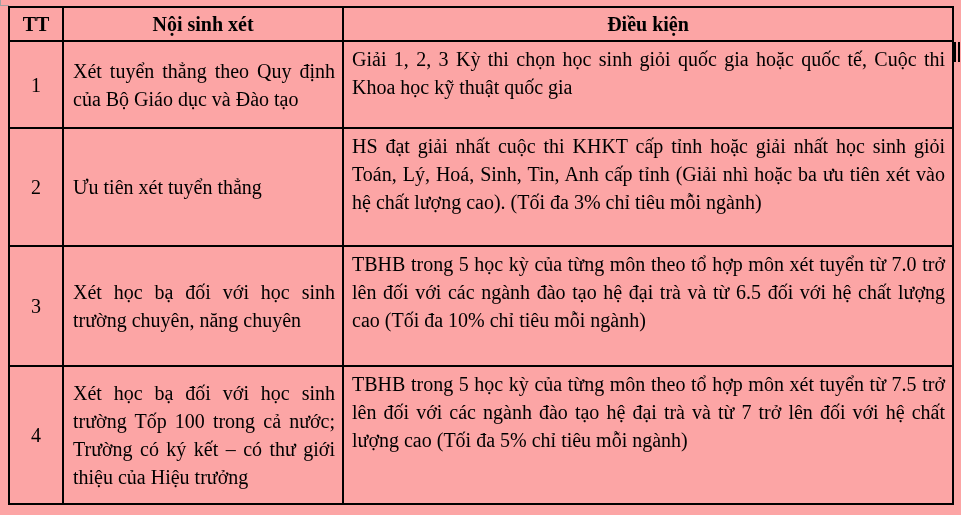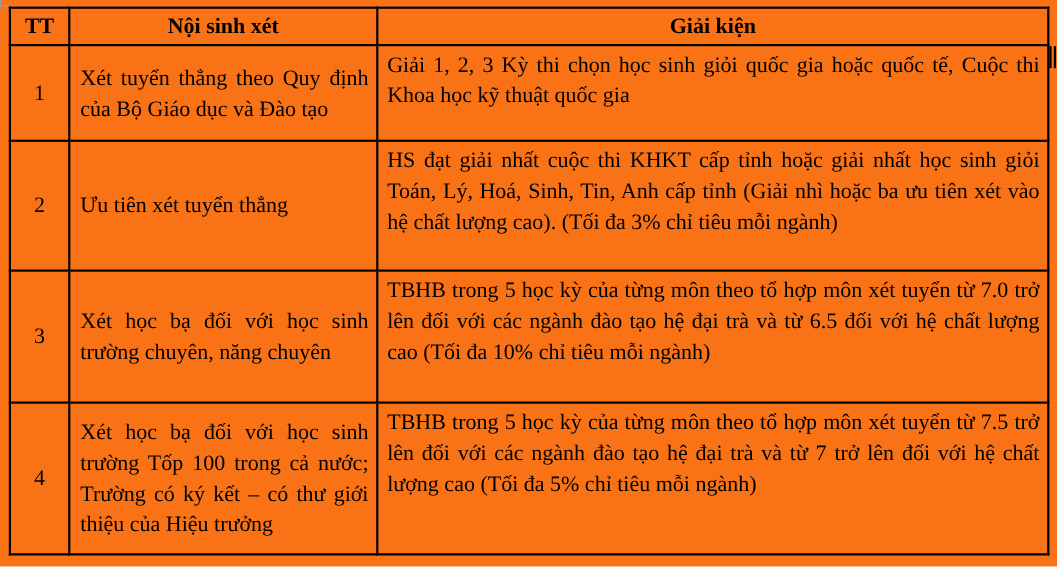--- a/index.html
+++ b/index.html
@@ -9,21 +9,21 @@
     width: 961px;
     height: 515px;
     overflow: hidden;
     font-family: "Liberation Serif", serif;
     color: #000000;
   }
   .page {
     position: relative;
     width: 961px;
     height: 515px;
-    background: #f97316;
+    background: #fca5a5;
   }
   table.doc-table {
     position: absolute;
     left: 8px;
     top: 6px;
     width: 944px;
     border-collapse: collapse;
     table-layout: fixed;
   }
   table.doc-table col.c-tt   { width: 54px;  }
@@ -103,21 +103,21 @@
   <table class="doc-table">
     <colgroup>
       <col class="c-tt">
       <col class="c-nd">
       <col class="c-dk">
     </colgroup>
     <thead>
       <tr class="header-row">
         <th class="h-cell">TT</th>
         <th class="h-cell">Nội sinh xét</th>
-        <th class="h-cell">Giải kiện</th>
+        <th class="h-cell">Điều kiện</th>
       </tr>
     </thead>
     <tbody>
       <tr class="row-1">
         <td class="tt-cell">1</td>
         <td class="nd-cell">Xét tuyển thẳng theo Quy định của Bộ Giáo dục và Đào tạo</td>
         <td class="dk-cell">Giải 1, 2, 3 Kỳ thi chọn học sinh giỏi quốc gia hoặc quốc tế, Cuộc thi Khoa học kỹ thuật quốc gia</td>
       </tr>
       <tr class="row-2">
         <td class="tt-cell">2</td>

